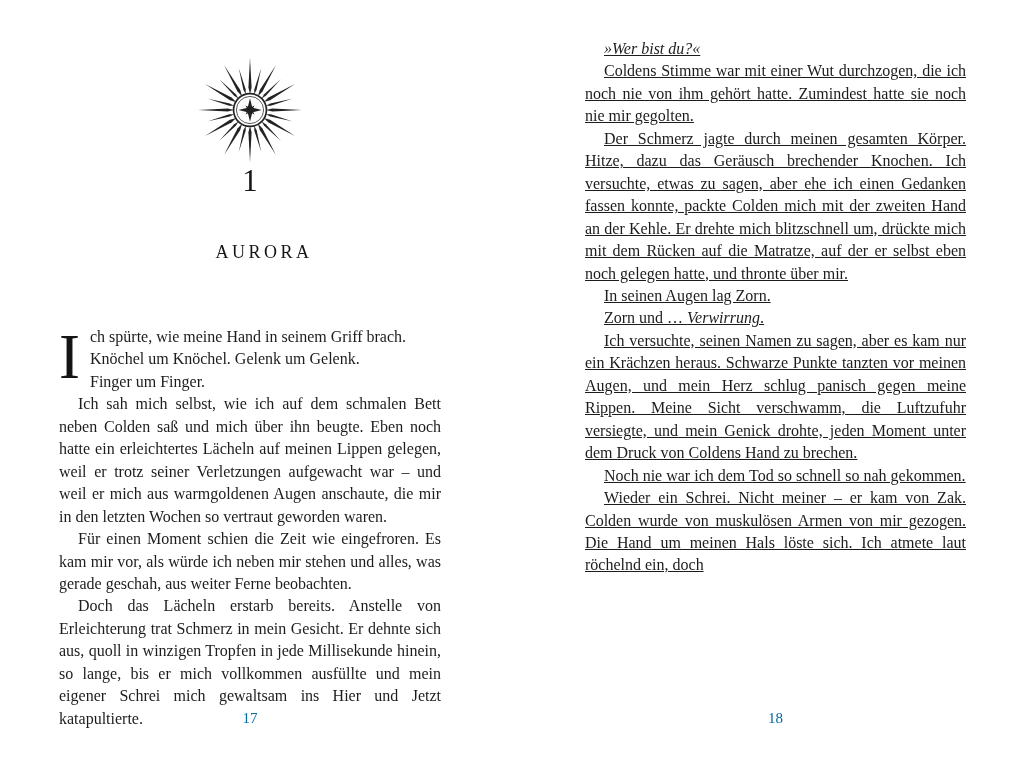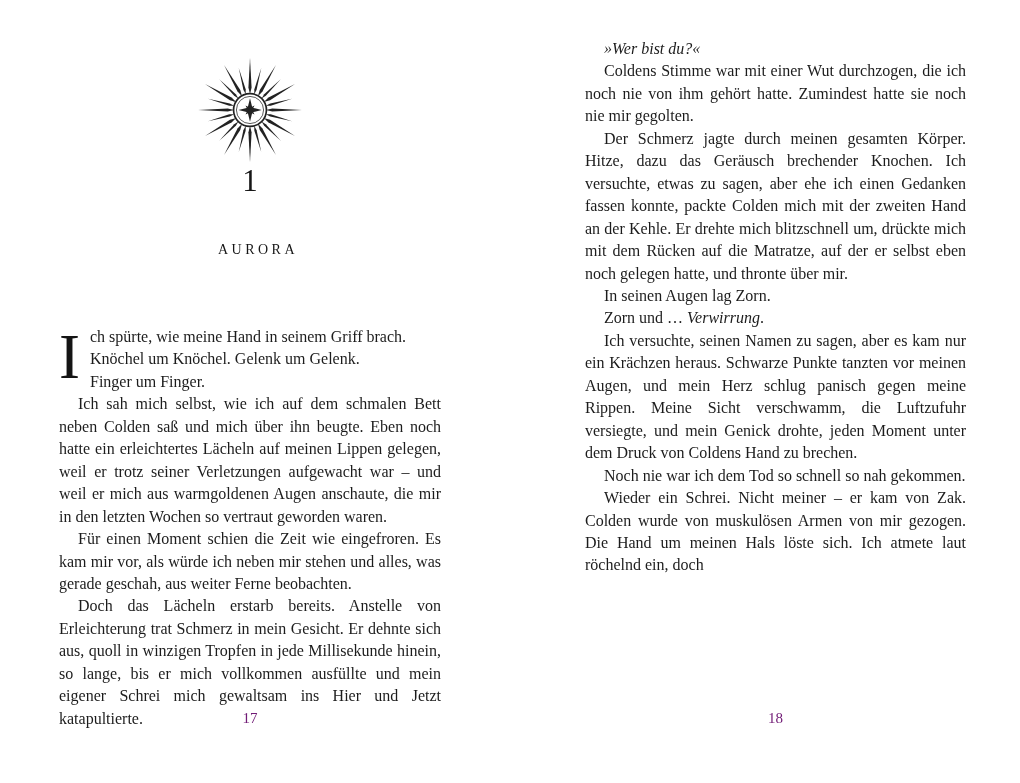--- a/index.html
+++ b/index.html
@@ -37,35 +37,35 @@
     left: 0;
     width: 100%;
     text-align: center;
     font-size: 31px;
     font-weight: 400;
     color: #161616;
   }
   .chapter-title {
     position: absolute;
     top: 242px;
-    left: 8px;
+    left: 14px;
     width: 100%;
     text-align: center;
-    font-size: 14px;
+    font-size: 18px;
     letter-spacing: 3.5px;
     color: #161616;
   }
 
   .body-text {
     position: absolute;
     left: 0;
     right: 0;
   }
   .page-left  .body-text { top: 326px; }
-  .page-right .body-text { top: 38px; }
+  .page-right .body-text { top: 38px; text-decoration: underline; }
 
   .para {
     margin: 0;
     font-size: 16px;
     line-height: 22.45px;
     text-align: justify;
     text-indent: 19px;
     color: #1c1c1c;
   }
   .para em { font-style: italic; }
@@ -79,21 +79,21 @@
     color: #141414;
   }
 
   .page-number {
     position: absolute;
     top: 710px;
     left: 0;
     width: 100%;
     text-align: center;
     font-size: 15px;
-    color: #701a75;
+    color: #0369a1;
   }
 </style>
 </head>
 <body>
 
 <div class="page page-left">
 
   <div class="ornament">
     <svg width="106" height="106" viewBox="0 0 100 100" aria-hidden="true">
       <defs>

